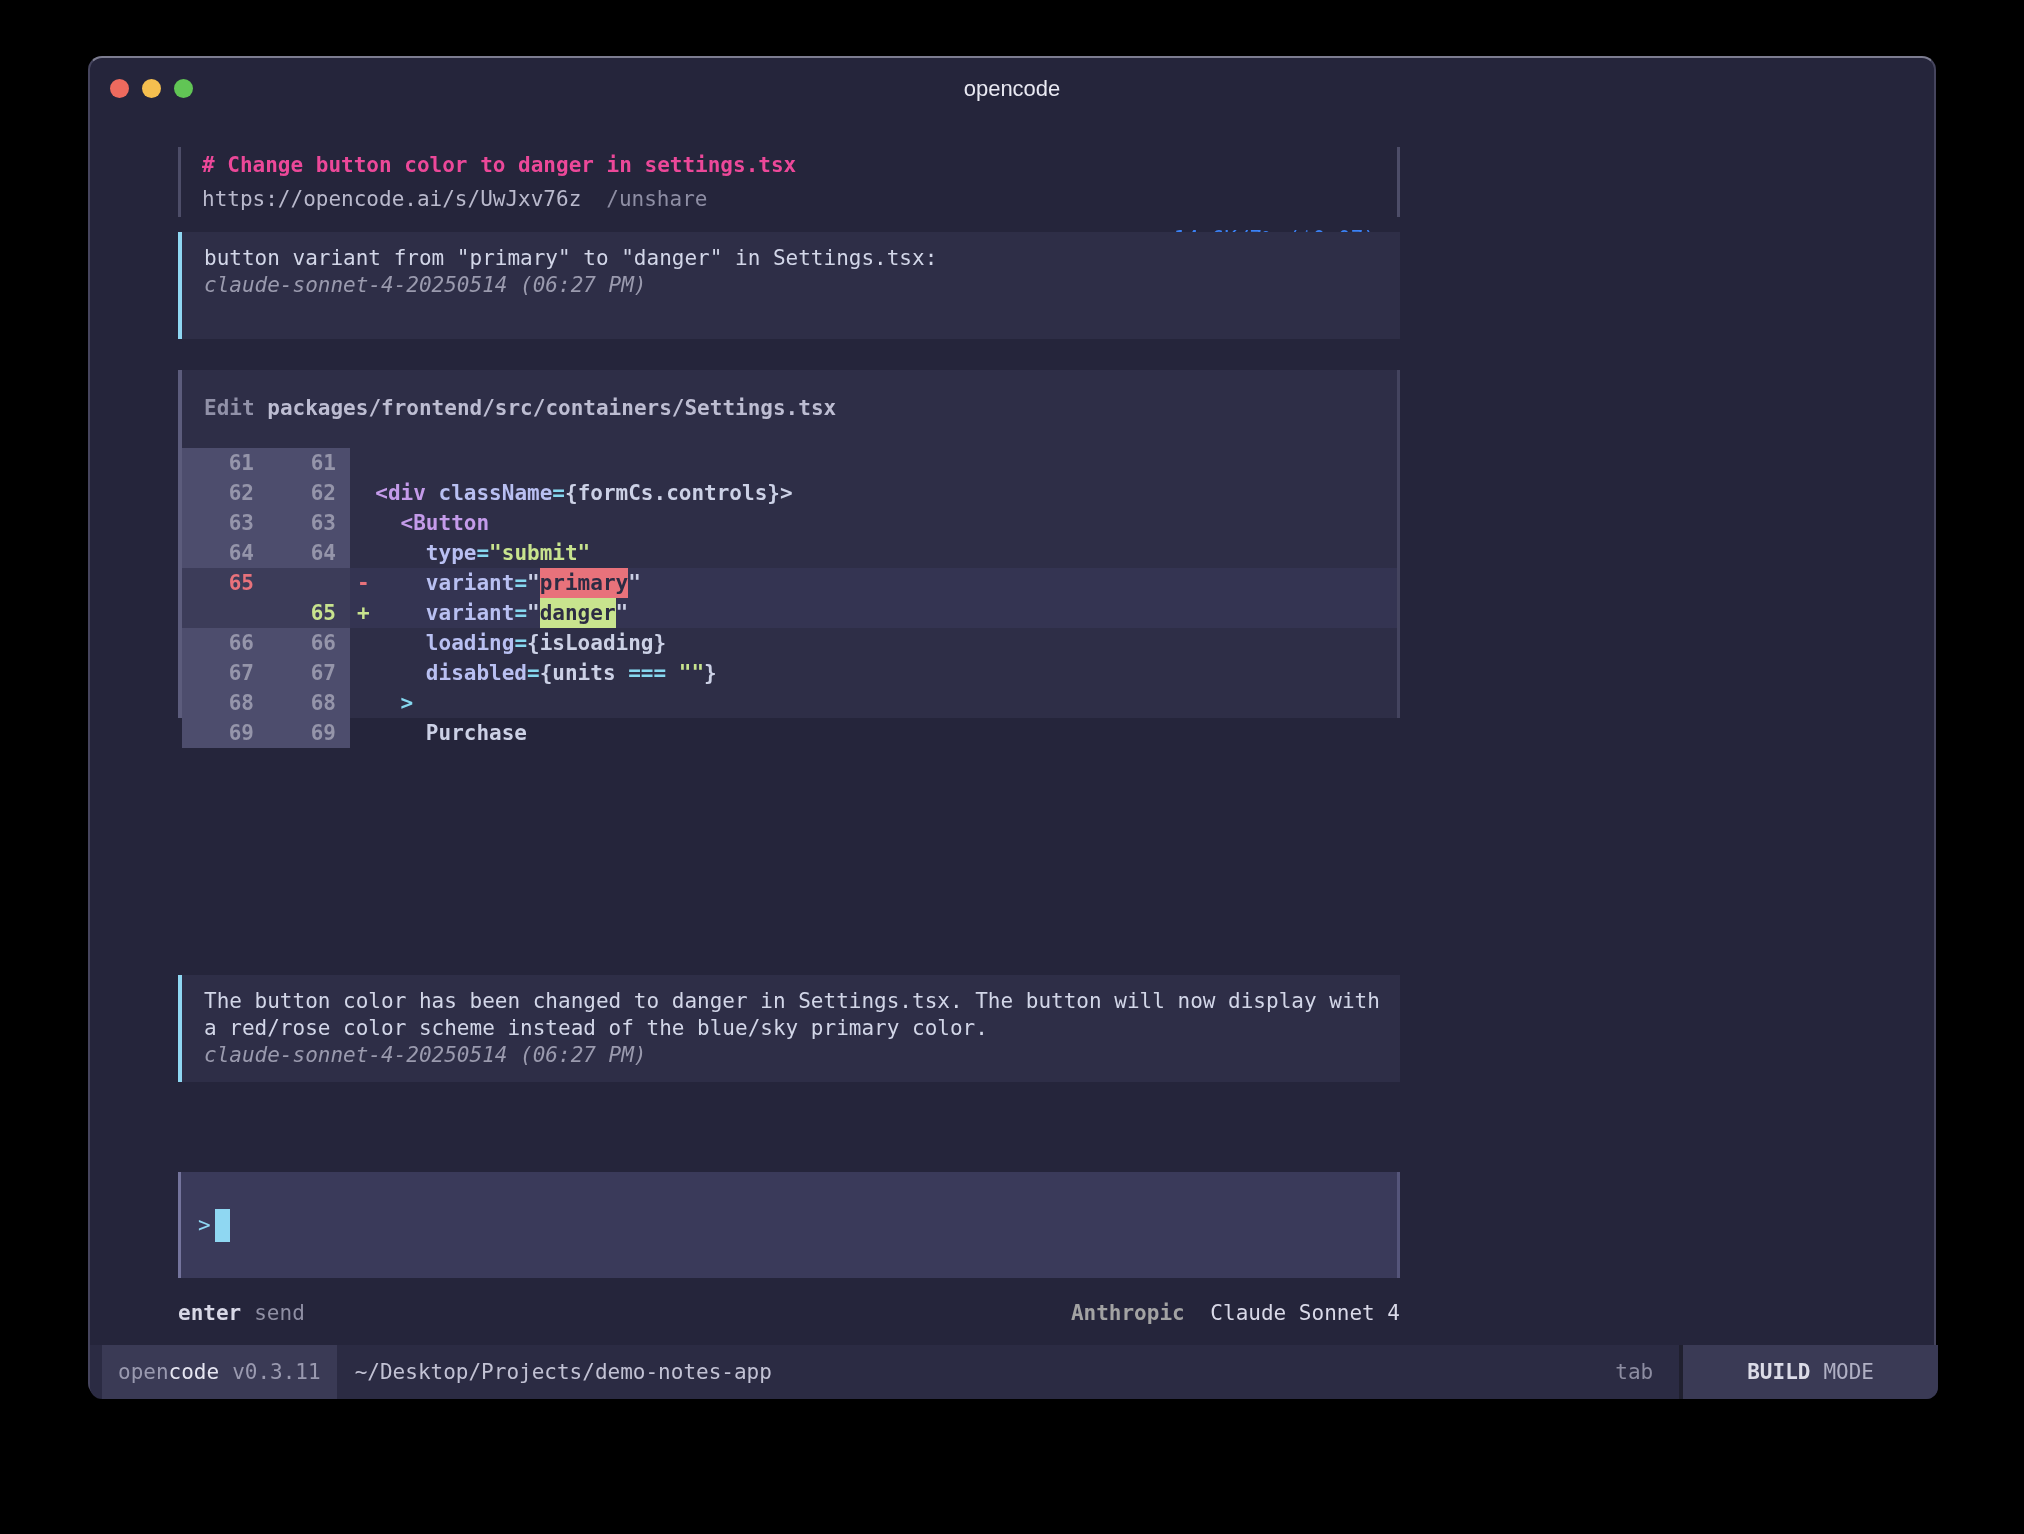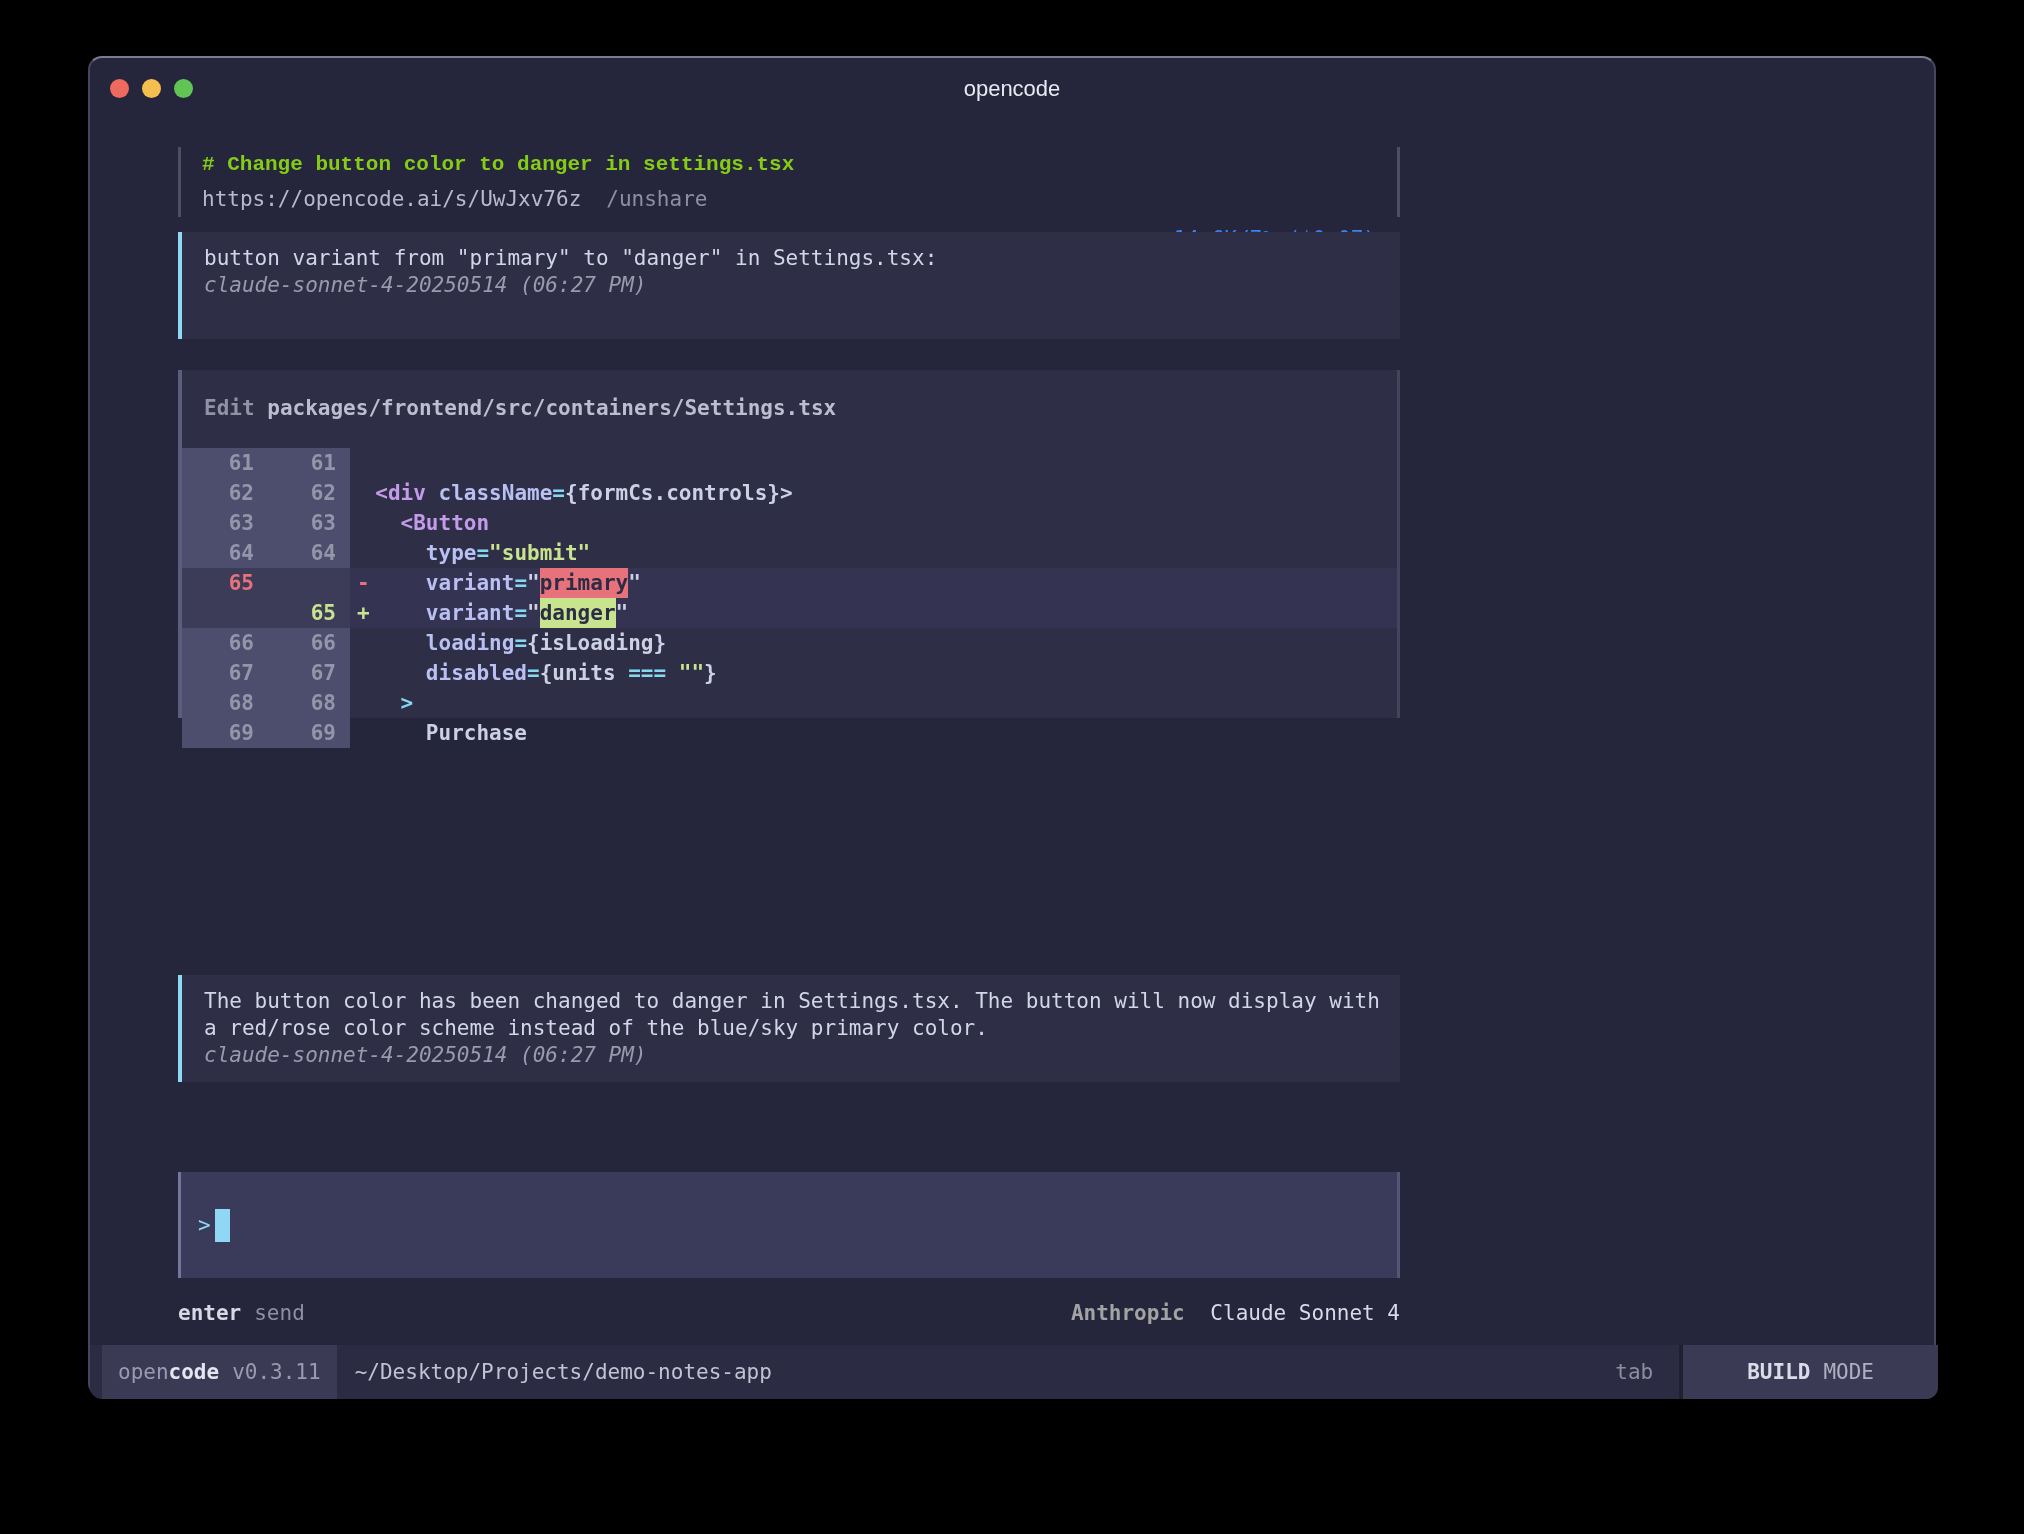--- a/index.html
+++ b/index.html
@@ -17,21 +17,21 @@
   .light.red { background:#ee6a5e; } .light.yellow { background:#f5bf4f; } .light.green { background:#61c555; }
   .win-title { position:absolute; left:0; top:0; width:100%; height:60px; line-height:62px; text-align:center;
                font-family:"Liberation Sans",sans-serif; font-weight:normal; font-size:22px; color:#e9e9f2; }
 
   
   .col { position:absolute; left:88px; width:1222px; }
 
   
   .sess { top:89px; height:70px; border-left:3px solid #4d4d68; border-right:3px solid #4d4d68;
           padding:1px 21px 0 21px; }
-  .sess-title { line-height:34px; font-weight:bold; color:#84cc16;font-family:Liberation Mono, monospace; }
+  .sess-title { line-height:34px; font-weight:bold; color:#ec4899; }
   .sess-sub { line-height:34px; display:flex; }
   .sess-url { color:#b9b9cc; }
   .sess-unshare { color:#8e8ea4; margin-left:25px; }
   .sess-stats { color:#3b82f6; margin-left:auto;margin-top:40px; }
 
   
   .msg { background:#2e2e47; border-left:4px solid #8fd7f2; padding:13px 0 0 22px; line-height:27px; color:#d2d6e8; }
   .msg-1 { top:174px; height:107px; }
   .msg-2 { top:917px; height:107px; }
   .msg-meta { color:#9a9aae;font-style:italic; }
@@ -77,21 +77,21 @@
   .hints-right { margin-left:auto; }
   .provider { color:#a3a3a3;font-weight:bold; }
   .model { color:#d9d9e8; margin-left:13px; }
 
   
   .statusbar { position:absolute; left:0; top:1287px; width:1848px; height:54px; background:#2b2b43;
                border-radius:0 0 12px 12px; display:flex; align-items:stretch; line-height:54px; }
   .chip { background:#3a3a55; }
   .chip-ver { margin-left:12px; padding:0 16px; }
   .app-open { color:#9a9ab0; }
-  .app-code { color:#e6e6f2; font-weight:bold; }
+  .app-code { color:#e6e6f2; font-weight:normal; }
   .app-ver { color:#9a9ab0; margin-left:13px; }
   .cwd { margin-left:18px; color:#c2c2d4; }
   .sb-right { margin-left:auto; display:flex; align-items:stretch; }
   .tab-hint { color:#8d8da2; margin-right:26px; }
   .sb-div { width:4px; background:#20202f; }
   .chip-mode { padding:0 64px; border-radius:0 0 12px 0; }
   .mode-b { color:#dcdce8; font-weight:bold; }
   .mode-r { color:#b0b0c4; margin-left:13px; }
 </style>
 </head>

